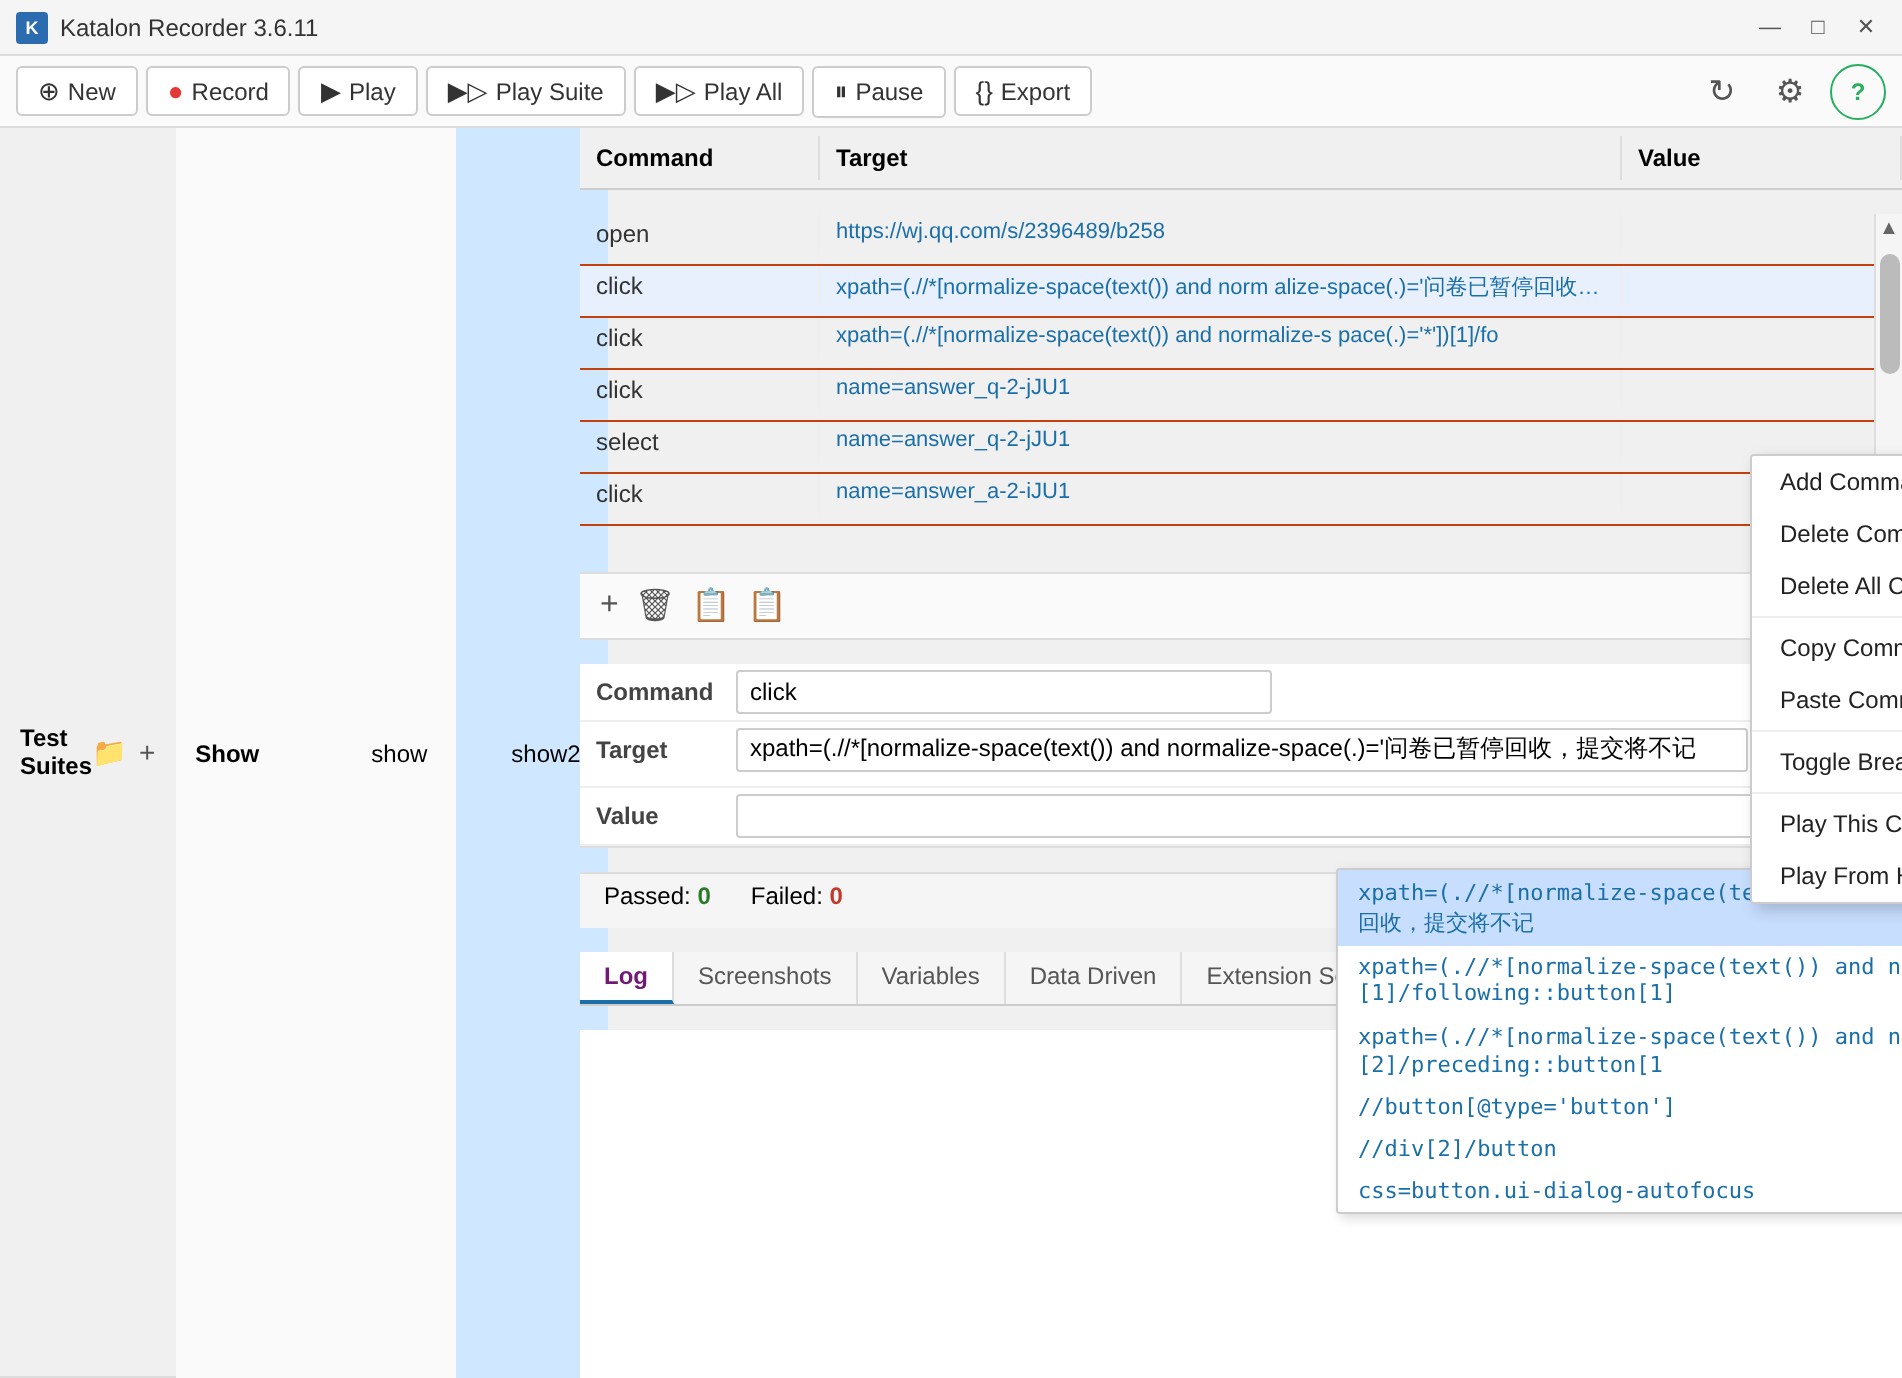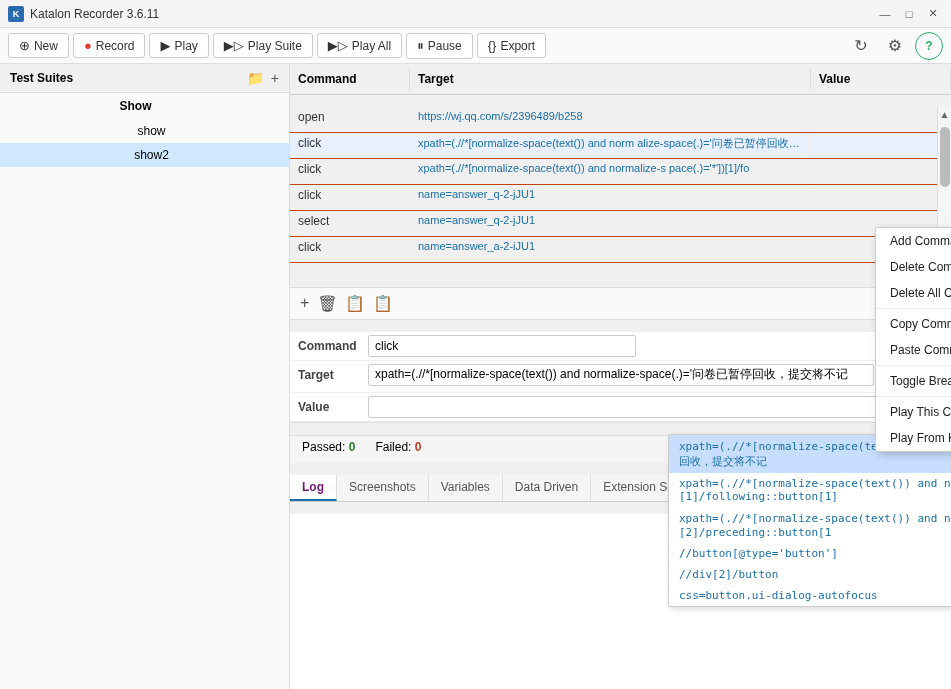--- a/index.html
+++ b/index.html
@@ -49,21 +49,20 @@
 
     
     .main { display: flex; height: calc(689px - 64px); }
     
     
     .sidebar {
       width: 290px;
       border-right: 1px solid #ddd;
       background: #fafafa;
       display: flex;
-      flex-direction: column;
     }
     .sidebar-header {
       display: flex; align-items: center; justify-content: space-between;
       padding: 6px 10px;
       border-bottom: 1px solid #ddd;
       background: #f0f0f0;
     }
     .sidebar-title { font-weight: bold; font-size: 12px; }
     .sidebar-header-icons { display: flex; gap: 6px; }
     .sidebar-icon-btn { background: none; border: none; cursor: pointer; font-size: 14px; color: #555; }

